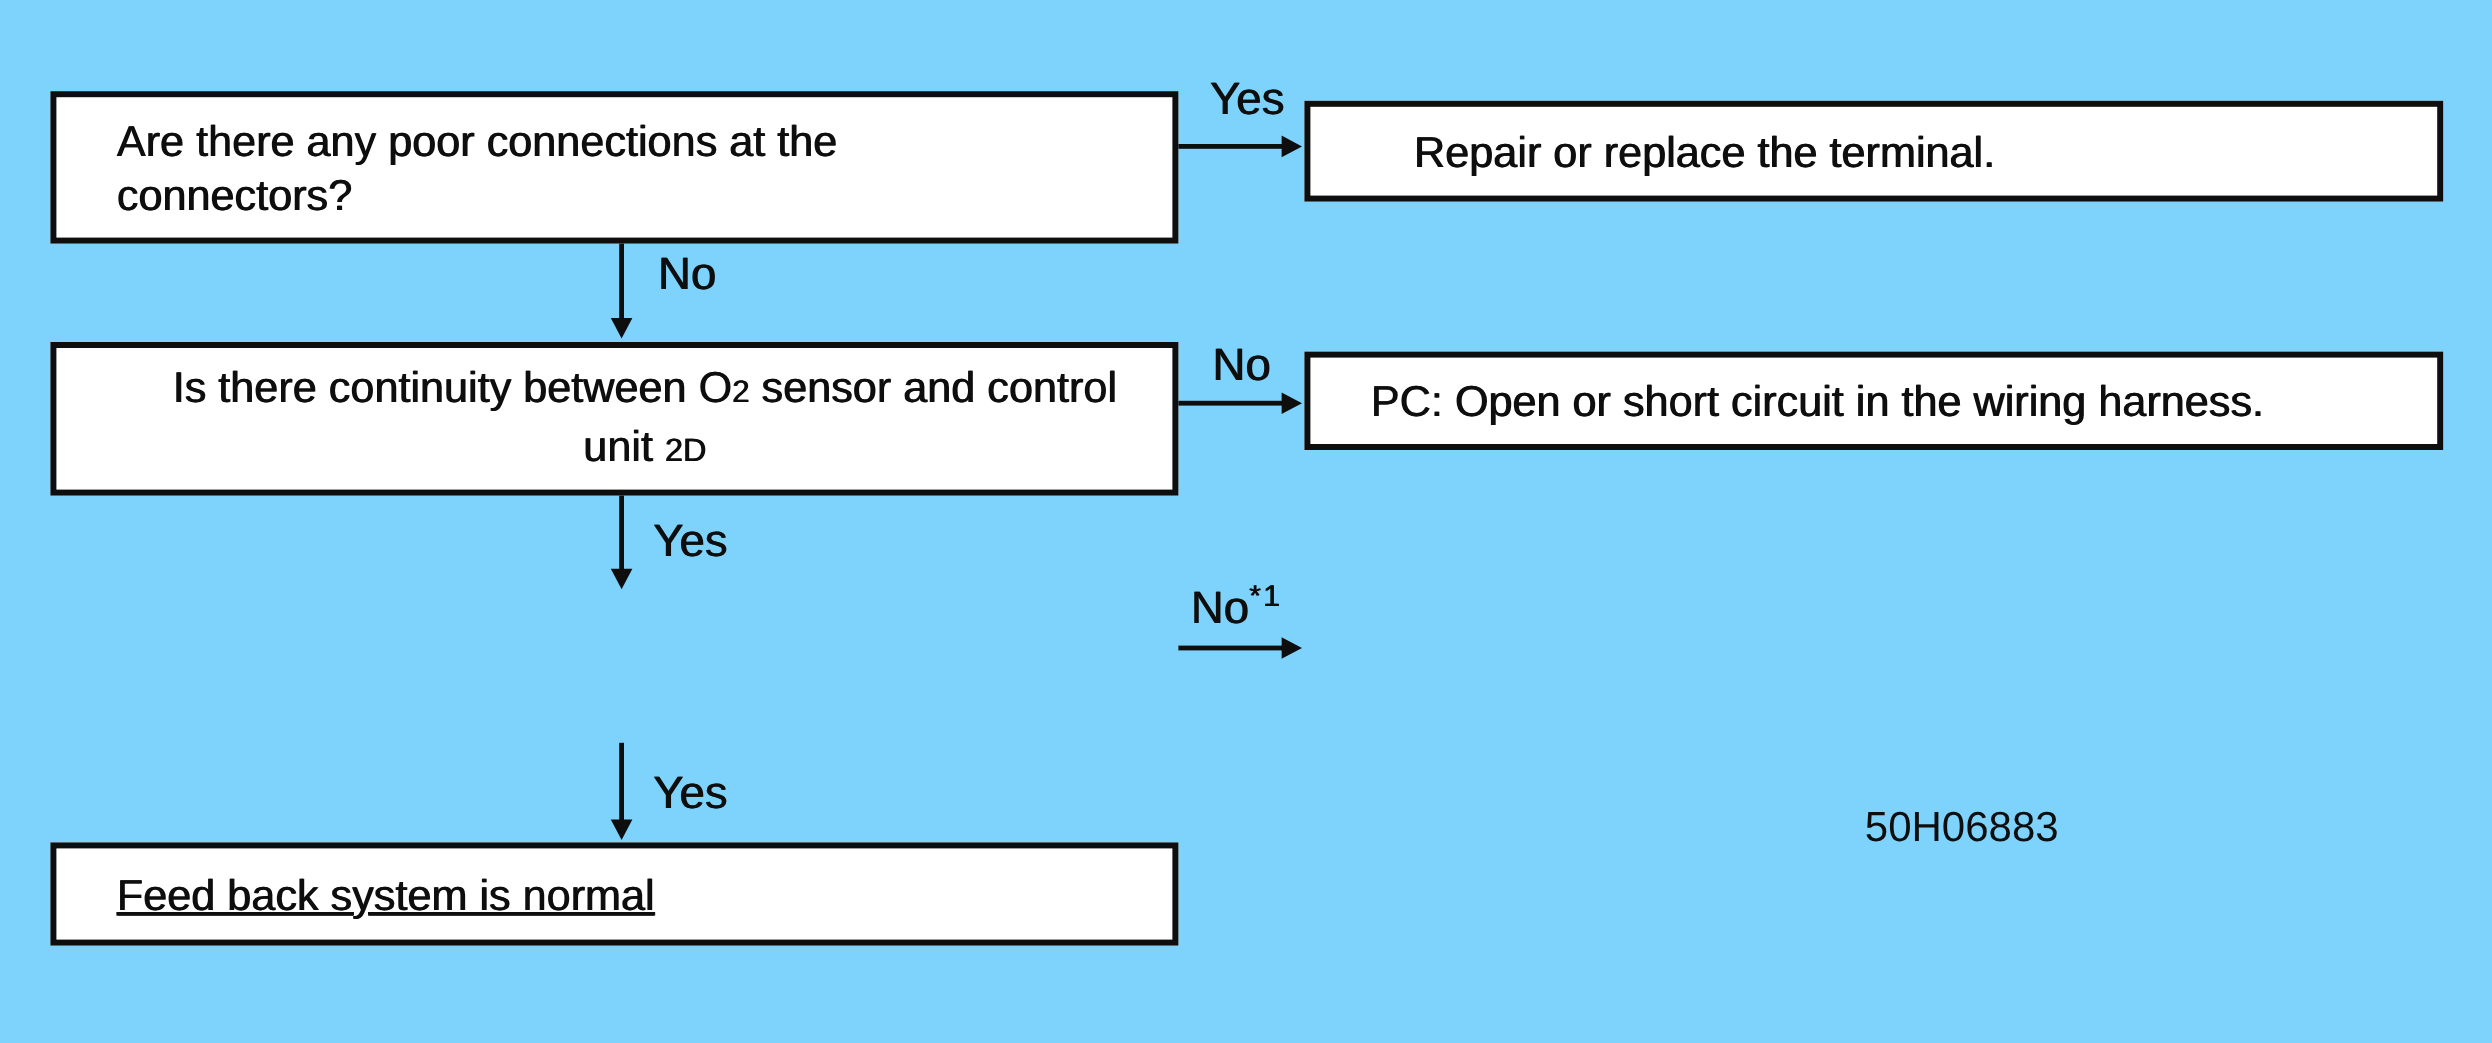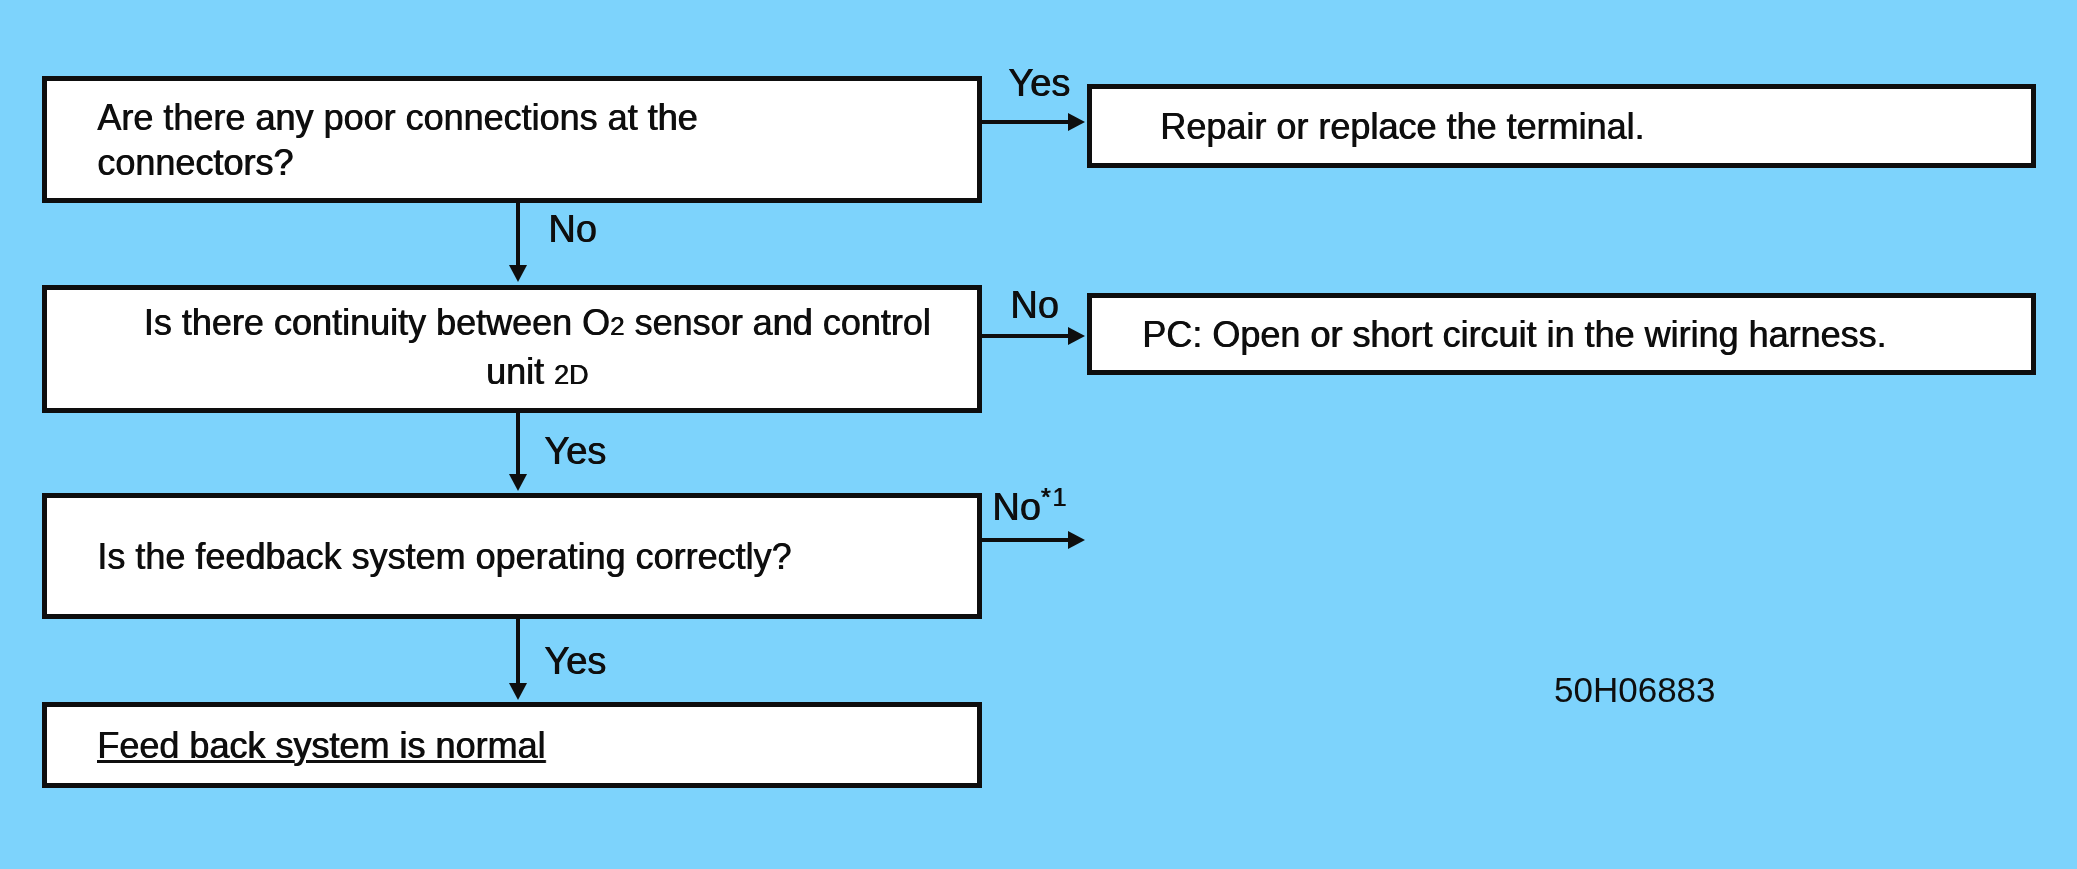--- a/index.html
+++ b/index.html
@@ -18,21 +18,21 @@
     background: #ffffff;
     border: 5px solid #0e0e0e;
     display: flex;
     flex-direction: column;
     justify-content: center;
     font-size: 36px;
     line-height: 45px;
   }
   .bline { white-space: pre; text-shadow: 0.8px 0 0 currentColor; }
   .padL { padding-left: 50px; }
-  .padR1 { padding-left: 68px; }
+  .padR1 { padding-left: 86px; }
 
   
   #q1 { left: 42px;   top: 76px;  width: 940px; height: 127px; }
   #r1 { left: 1087px; top: 84px;  width: 949px; height: 84px;  }
   #q2 { left: 42px;   top: 285px; width: 940px; height: 128px; text-align: center; }
   #r2 { left: 1087px; top: 293px; width: 949px; height: 82px;  }
   #q3 { left: 42px;   top: 493px; width: 940px; height: 126px; }
   #r3 { left: 1087px; top: 498px; width: 949px; height: 85px;  }
   #q4 { left: 42px;   top: 702px; width: 940px; height: 86px; text-decoration: underline;  }
 
@@ -102,23 +102,20 @@
   <div class="box padL" id="q1">
     <div class="bline"><span>Are there any poor connections at the</span></div>
     <div class="bline"><span>connectors?</span></div>
   </div>
 
   <div class="box padL" id="q2">
     <div class="bline"><span>Is there continuity between O</span><span class="sub2">2</span><span> sensor and control</span></div>
     <div class="bline"><span>unit </span><span class="refmark">2D</span></div>
   </div>
 
-  <div class="box padL" id="q3">
-    <div class="bline"><span>Is the feedback system operating correctly?</span></div>
-  </div>
 
   <div class="box padL" id="q4">
     <div class="bline"><span>Feed back system is normal</span></div>
   </div>
 
   <div class="box padR1" id="r1">
     <div class="bline"><span>Repair or replace the terminal.</span></div>
   </div>
 
   <div class="box padL" id="r2">

